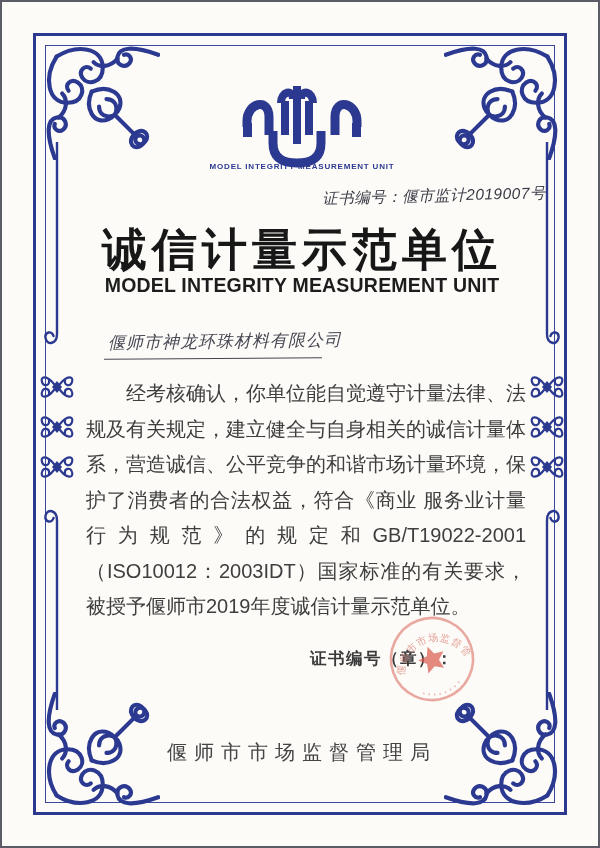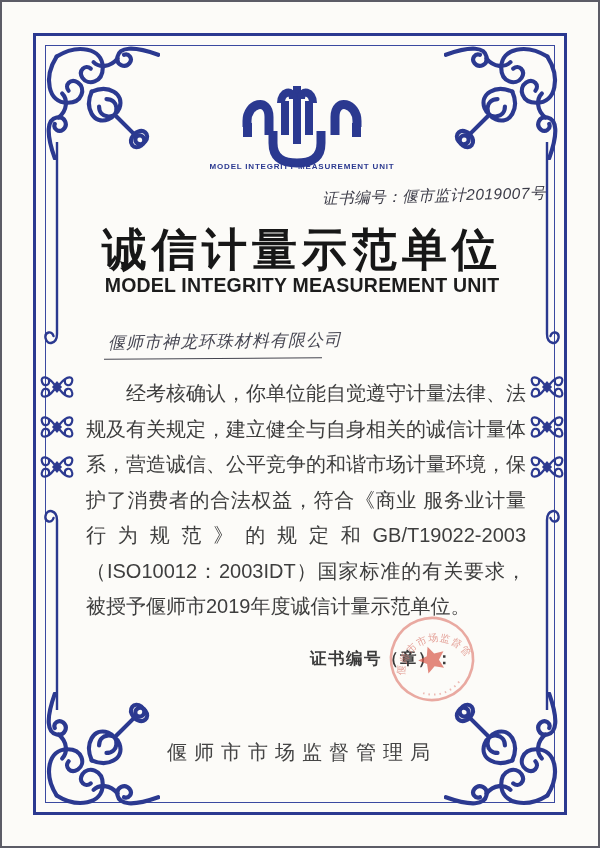--- a/index.html
+++ b/index.html
@@ -156,21 +156,21 @@
 <div class="abs logo-caption">MODEL INTEGRITY MEASUREMENT UNIT</div>
 
 <div class="abs cert-no">证书编号：偃市监计2019007号</div>
 
 <div class="abs title-zh">诚信计量示范单位</div>
 <div class="abs title-en">MODEL INTEGRITY MEASUREMENT UNIT</div>
 
 <div class="abs awardee">偃师市神龙环珠材料有限公司</div>
 <div class="abs awardee-underline"></div>
 
-<div class="abs body-text">经考核确认，你单位能自觉遵守计量法律、法规及有关规定，建立健全与自身相关的诚信计量体系，营造诚信、公平竞争的和谐市场计量环境，保护了消费者的合法权益，符合《商业 服务业计量行为规范》的规定和GB/T19022-2003（ISO10012：2003IDT）国家标准的有关要求，被授予偃师市2019年度诚信计量示范单位。</div>
+<div class="abs body-text">经考核确认，你单位能自觉遵守计量法律、法规及有关规定，建立健全与自身相关的诚信计量体系，营造诚信、公平竞争的和谐市场计量环境，保护了消费者的合法权益，符合《商业 服务业计量行为规范》的规定和GB/T19022-2001（ISO10012：2003IDT）国家标准的有关要求，被授予偃师市2019年度诚信计量示范单位。</div>
 
 <div class="abs issuer-label">证书编号（章）：</div>
 
 <svg class="abs seal" viewBox="0 0 112 112">
   <g transform="rotate(-20 56 56)" opacity="0.8">
     <circle cx="56" cy="56" r="41" fill="none" stroke="#dc7367" stroke-width="2.6" opacity="0.75"></circle>
     <path fill="#d85c4e" opacity="0.9" d="M 56 43 L 59.9 51.6 L 69.4 52.6 L 62.3 59 L 64.3 68.4 L 56 63.6 L 47.7 68.4 L 49.7 59 L 42.6 52.6 L 52.1 51.6 Z"></path>
     <path id="sealArc" d="M 24 64 A 33 33 0 0 1 88 64" fill="none" stroke="none"></path>
     <text font-size="10" fill="#d87468" opacity="0.85" letter-spacing="1">
       <textPath href="#sealArc" startOffset="2">偃师市市场监督管理局</textPath>

